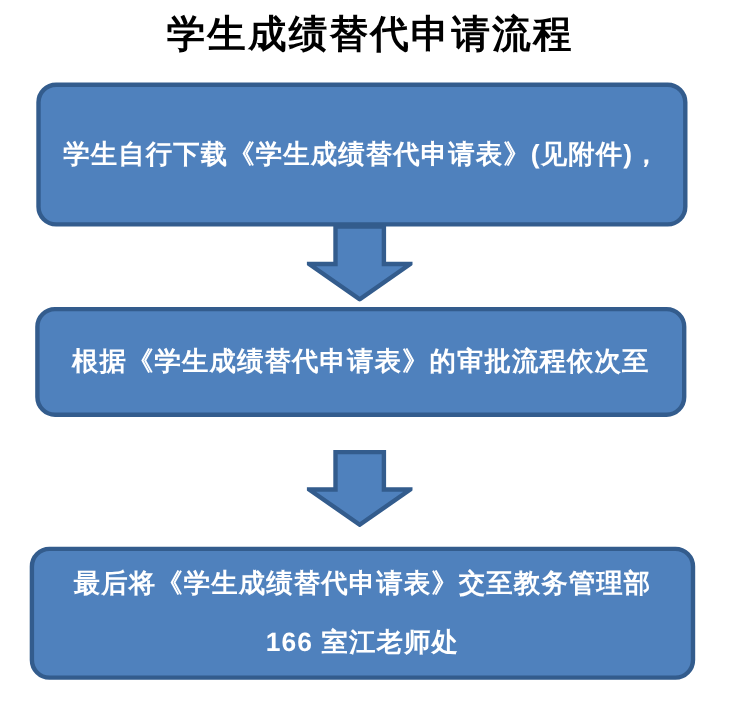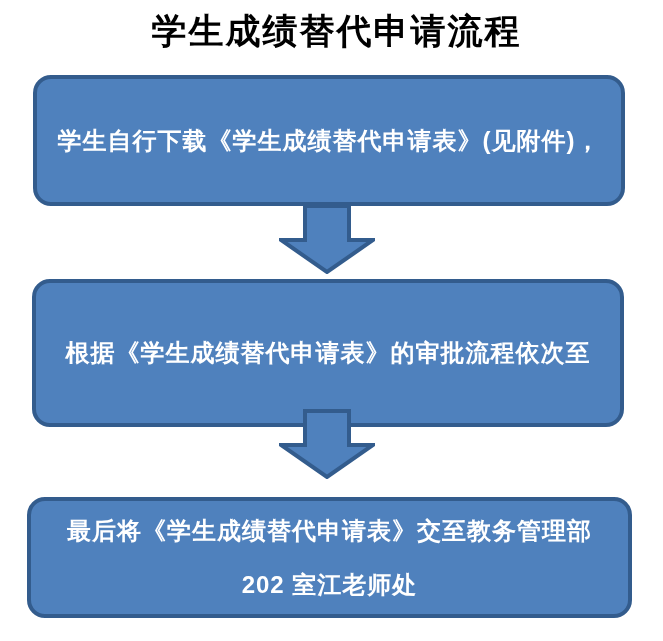--- a/index.html
+++ b/index.html
@@ -42,21 +42,21 @@
     letter-spacing: 1px;
     display: flex;
     flex-direction: column;
     align-items: center;
     justify-content: center;
     gap: 30px;
     text-align: center;
   }
   .flow-box .line { line-height: 1; white-space: nowrap; }
   .box-1 { left: 33px; top: 75px;  width: 592px; height: 131px; }
-  .box-2 { left: 32px; top: 279px; width: 592px; height: 148px; }
+  .box-2 { left: 32px; top: 279px; width: 592px; height: 100px; }
   .box-3 { left: 27px; top: 497px; width: 605px; height: 121px; }
   .arrow {
     position: absolute;
     left: 279px;
     width: 96px;
     height: 70px;
   }
   .arrow-1 { top: 204px; }
   .arrow-2 { top: 409px; }
   .arrow polygon {
@@ -84,16 +84,16 @@
   <div class="flow-box box-2">
     <div class="line">根据《学生成绩替代申请表》的审批流程依次至</div>
   </div>
 
   <svg class="arrow arrow-2" viewBox="0 0 96 70" xmlns="http://www.w3.org/2000/svg">
     <polygon points="26,2 70,2 70,36 94,36 48,68 2,36 26,36"></polygon>
   </svg>
 
   <div class="flow-box box-3">
     <div class="line">最后将《学生成绩替代申请表》交至教务管理部</div>
-    <div class="line">202 室江老师处</div>
+    <div class="line">166 室江老师处</div>
   </div>
 
 </div>
 
 </body></html>

